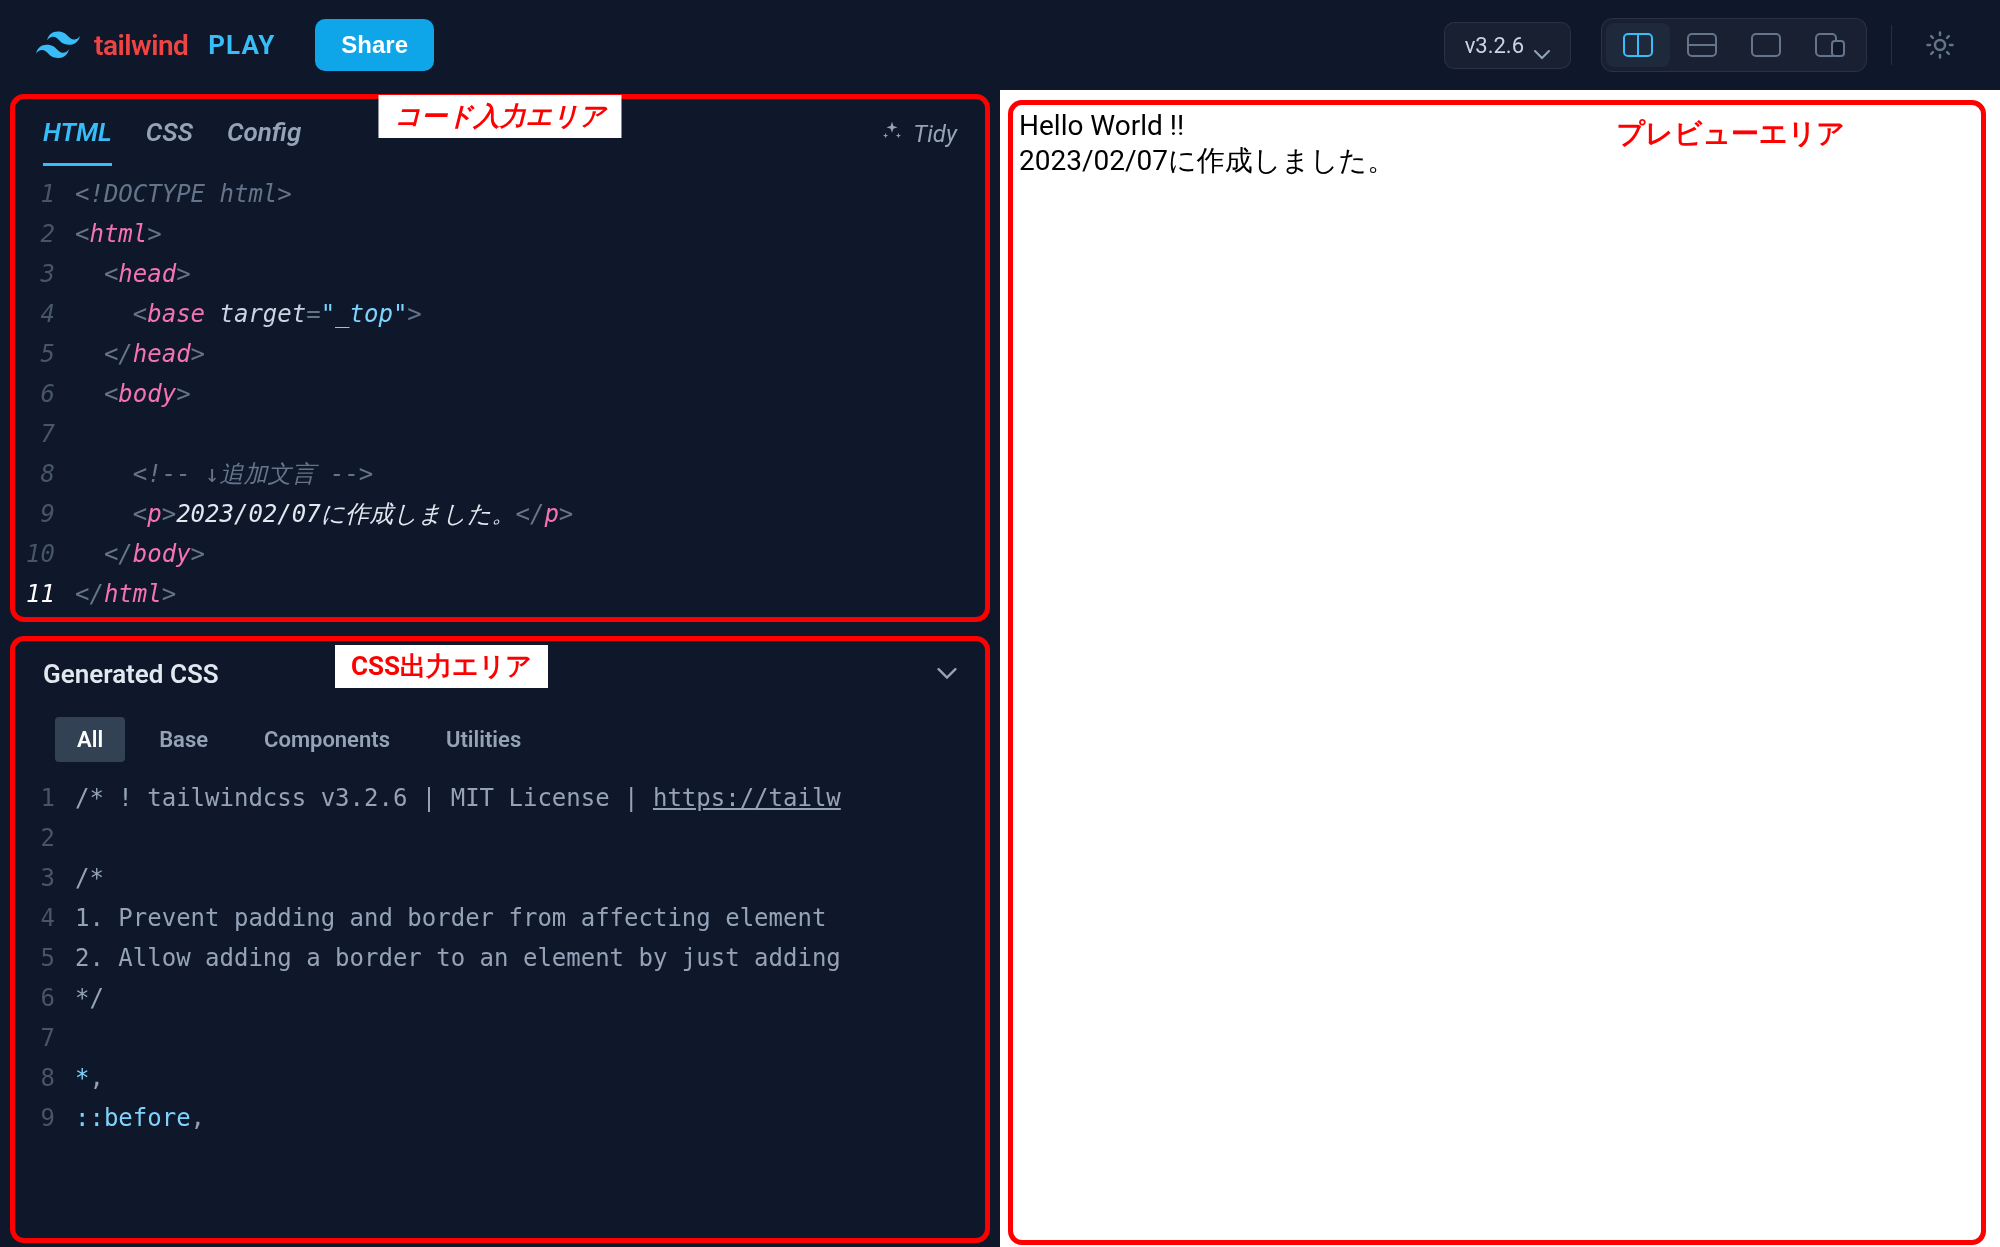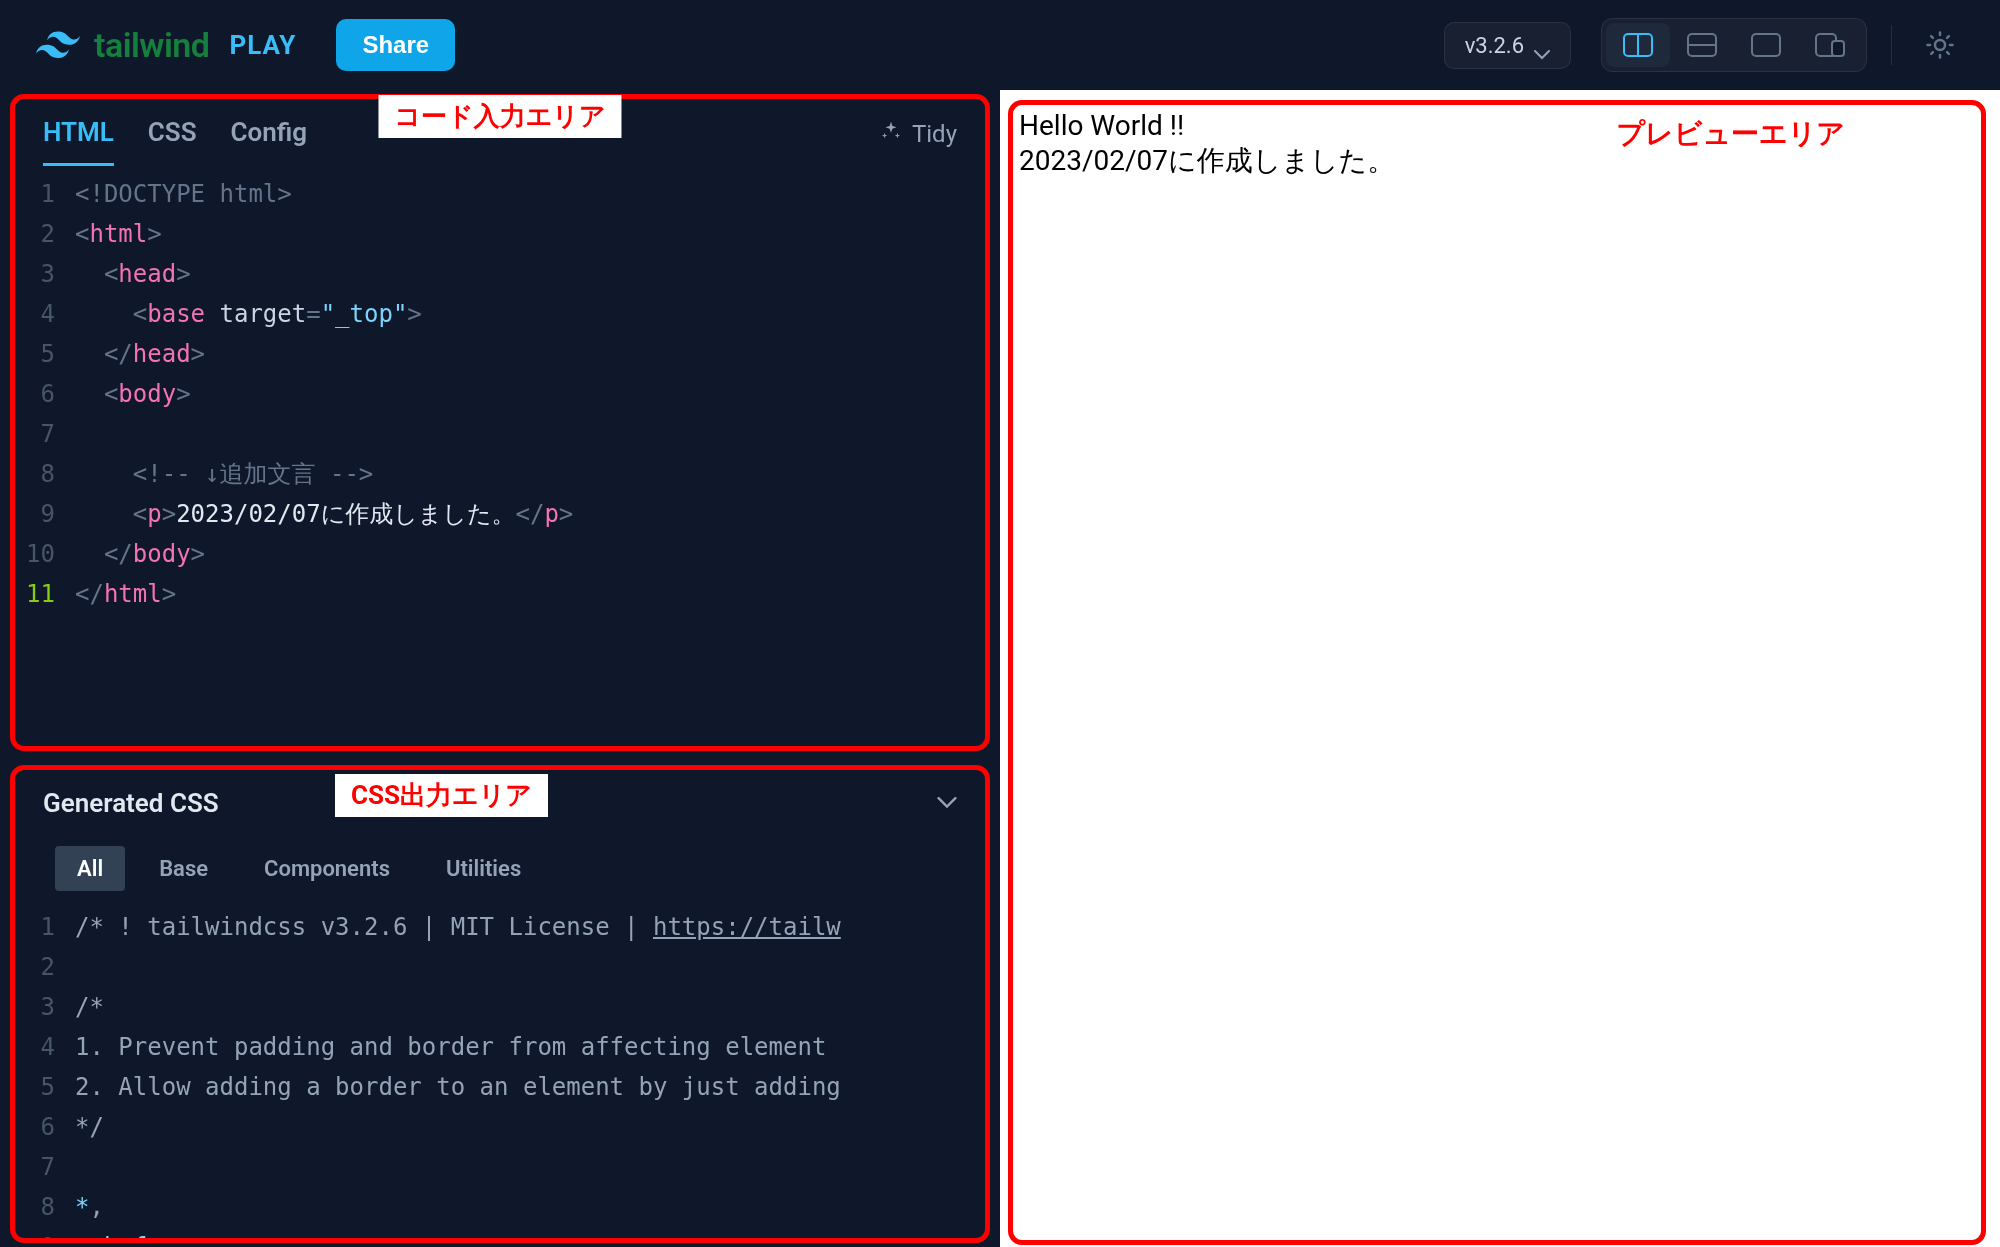--- a/index.html
+++ b/index.html
@@ -13,21 +13,21 @@
 }
 .header {
   height: 90px;
   display: flex;
   align-items: center;
   padding: 0 36px;
   background: #0f172a;
 }
 .logo-wrap { display: flex; align-items: center; gap: 14px; }
 .logo-icon { width: 44px; height: 28px; }
-.logo-text { font-size: 34px; font-weight: 600; color: #15803d; letter-spacing: -0.5px; }
+.logo-text { font-size: 28px; font-weight: 600; color: #ef4444; letter-spacing: -0.5px; }
 .logo-play { font-size: 26px; font-weight: 700; color: #38bdf8; margin-left: 6px; letter-spacing: 1px; }
 .share-btn {
   margin-left: 40px;
   background: #0ea5e9;
   color: #fff;
   border: none;
   padding: 12px 26px;
   border-radius: 10px;
   font-size: 24px;
   font-weight: 600;
@@ -57,21 +57,21 @@
 .divider-v { width: 1px; height: 40px; background: rgba(255,255,255,0.1); margin: 0 24px; }
 .theme-btn {
   width: 48px; height: 48px; border-radius: 10px;
   display: flex; align-items: center; justify-content: center;
   cursor: pointer; color: #64748b;
 }
 .main { display: flex; height: calc(100% - 90px); }
 .left-col { width: 50%; display: flex; flex-direction: column; position: relative; }
 .right-col { width: 50%; background: #fff; color: #000; padding: 6px 8px; position: relative; }
 .red-box { border: 5px solid #ff0000; border-radius: 14px; position: relative; }
-.code-box { height: 657px; margin: 4px 10px 8px 10px; background: #0f172a; display: flex; flex-direction: column; }
+.code-box { height: 528px; margin: 4px 10px 8px 10px; background: #0f172a; display: flex; flex-direction: column; font-style: italic; }
 .css-box { flex: 1; margin: 6px 10px 4px 10px; background: #0f172a; display: flex; flex-direction: column; overflow: hidden; }
 .annot {
   position: absolute; top: -4px; left: 50%; transform: translateX(-50%);
   background: #fff; color: #ff0000; font-weight: 700; font-size: 26px;
   padding: 4px 16px; z-index: 5; white-space: nowrap;
 }
 .annot2 {
   position: absolute; top: 4px; left: 33%;
   background: #fff; color: #ff0000; font-weight: 700; font-size: 26px;
   padding: 4px 16px; z-index: 5; white-space: nowrap;
@@ -94,21 +94,21 @@
   margin-left: auto; display: flex; align-items: center; gap: 10px;
   color: #94a3b8; font-size: 24px; cursor: pointer; padding-bottom: 16px;
 }
 .editor {
   flex: 1; font-family: "SF Mono", Menlo, Consolas, monospace;
   font-size: 24px; line-height: 40px; padding: 8px 0 0 0;
   overflow: hidden;
 }
 .line { display: flex; }
 .gutter { width: 60px; text-align: right; padding-right: 20px; color: #475569; user-select: none; }
-.line.cur .gutter { color: #84cc16; }
+.line.cur .gutter { color: #ffffff; }
 .code { white-space: pre; color: #e2e8f0; }
 .tk-punc { color: #64748b; }
 .tk-doctype { color: #64748b; }
 .tk-tag { color: #f472b6; }
 .tk-attr { color: #cbd5e1; margin-top: 12px; }
 .tk-str { color: #7dd3fc; }
 .tk-text { color: #e2e8f0; }
 .tk-comment { color: #64748b; }
 .gen-header {
   display: flex; align-items: center; padding: 18px 28px 10px 28px;

